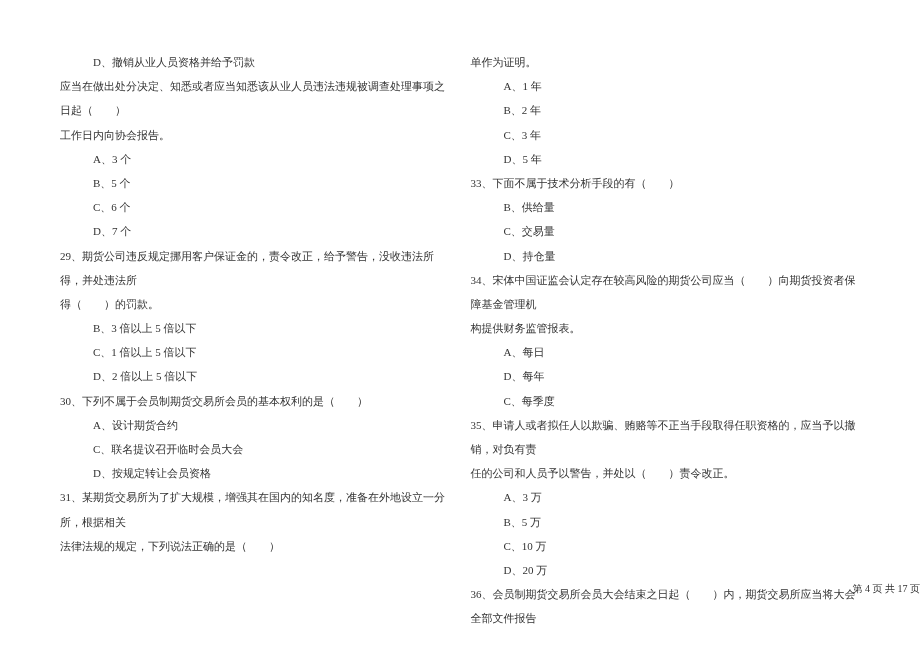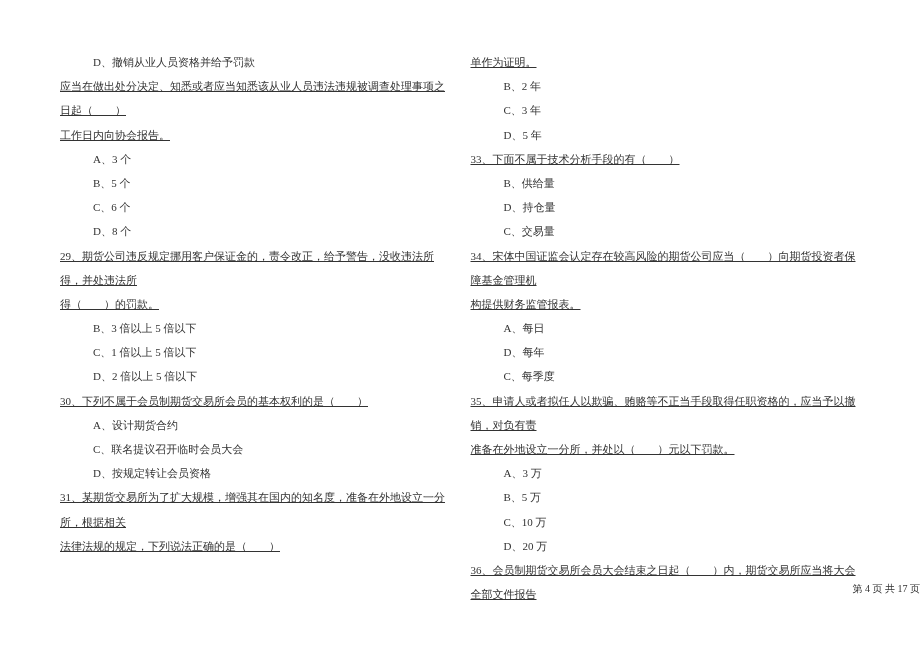--- a/index.html
+++ b/index.html
@@ -23,78 +23,78 @@
     }
     .column {
       flex: 1;
       line-height: 2.2;
     }
     .indent-option {
       padding-left: 3em;
     }
     .question {
       padding-left: 0;
-      text-decoration: underline;
     }
     .footer {
       text-align: right;
       font-size: 10px;
       color: #333;
       padding-top: 12px;
     }
   </style>
 </head>
 <body>
 
 <div class="page">
   <div class="column">
     <div class="indent-option">D、撤销从业人员资格并给予罚款</div>
 
     <div class="question">应当在做出处分决定、知悉或者应当知悉该从业人员违法违规被调查处理事项之日起（　　）</div>
     <div class="question">工作日内向协会报告。</div>
     <div class="indent-option">A、3 个</div>
     <div class="indent-option">B、5 个</div>
     <div class="indent-option">C、6 个</div>
-    <div class="indent-option">D、8 个</div>
+    <div class="indent-option">D、7 个</div>
 
     <div class="question">29、期货公司违反规定挪用客户保证金的，责令改正，给予警告，没收违法所得，并处违法所</div>
     <div class="question">得（　　）的罚款。</div>
     <div class="indent-option">B、3 倍以上 5 倍以下</div>
     <div class="indent-option">C、1 倍以上 5 倍以下</div>
     <div class="indent-option">D、2 倍以上 5 倍以下</div>
 
     <div class="question">30、下列不属于会员制期货交易所会员的基本权利的是（　　）</div>
     <div class="indent-option">A、设计期货合约</div>
     <div class="indent-option">C、联名提议召开临时会员大会</div>
     <div class="indent-option">D、按规定转让会员资格</div>
 
     <div class="question">31、某期货交易所为了扩大规模，增强其在国内的知名度，准备在外地设立一分所，根据相关</div>
     <div class="question">法律法规的规定，下列说法正确的是（　　）</div>
 
   </div>
 
   <div class="column">
     <div class="question">单作为证明。</div>
+    <div class="indent-option">A、1 年</div>
     <div class="indent-option">B、2 年</div>
     <div class="indent-option">C、3 年</div>
     <div class="indent-option">D、5 年</div>
 
     <div class="question">33、下面不属于技术分析手段的有（　　）</div>
     <div class="indent-option">B、供给量</div>
+    <div class="indent-option">C、交易量</div>
     <div class="indent-option">D、持仓量</div>
-    <div class="indent-option">C、交易量</div>
 
     <div class="question">34、宋体中国证监会认定存在较高风险的期货公司应当（　　）向期货投资者保障基金管理机</div>
     <div class="question">构提供财务监管报表。</div>
     <div class="indent-option">A、每日</div>
     <div class="indent-option">D、每年</div>
     <div class="indent-option">C、每季度</div>
 
     <div class="question">35、申请人或者拟任人以欺骗、贿赂等不正当手段取得任职资格的，应当予以撤销，对负有责</div>
-    <div class="question">准备在外地设立一分所，并处以（　　）元以下罚款。</div>
+    <div class="question">任的公司和人员予以警告，并处以（　　）责令改正。</div>
     <div class="indent-option">A、3 万</div>
     <div class="indent-option">B、5 万</div>
     <div class="indent-option">C、10 万</div>
     <div class="indent-option">D、20 万</div>
 
     <div class="question">36、会员制期货交易所会员大会结束之日起（　　）内，期货交易所应当将大会全部文件报告</div>
 
   </div>
 </div>
 

